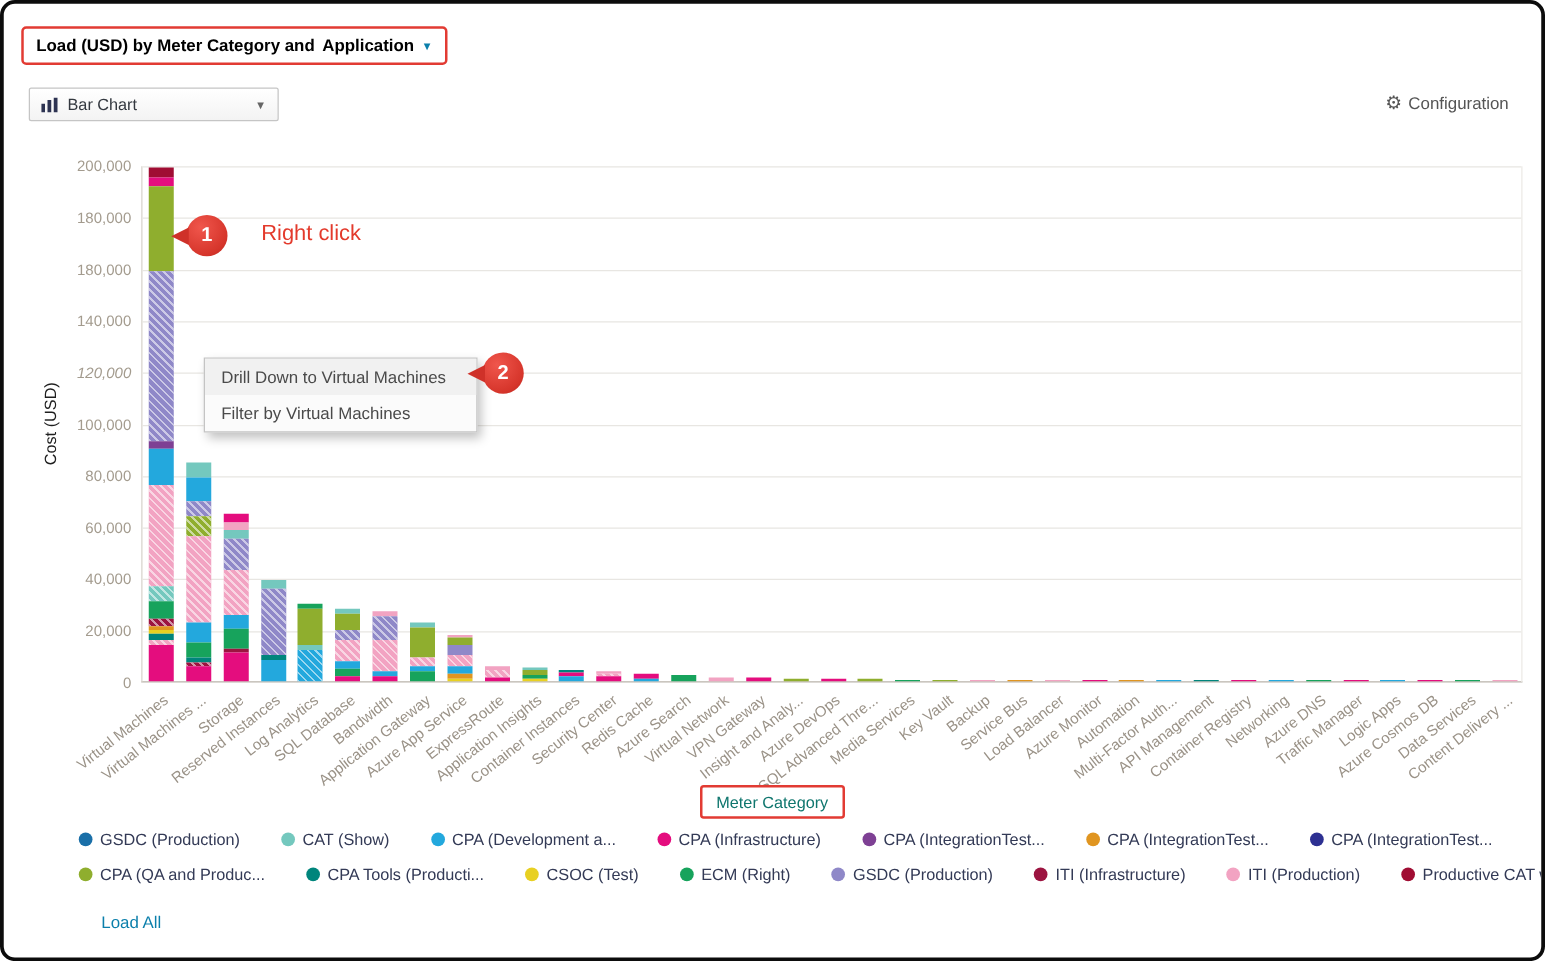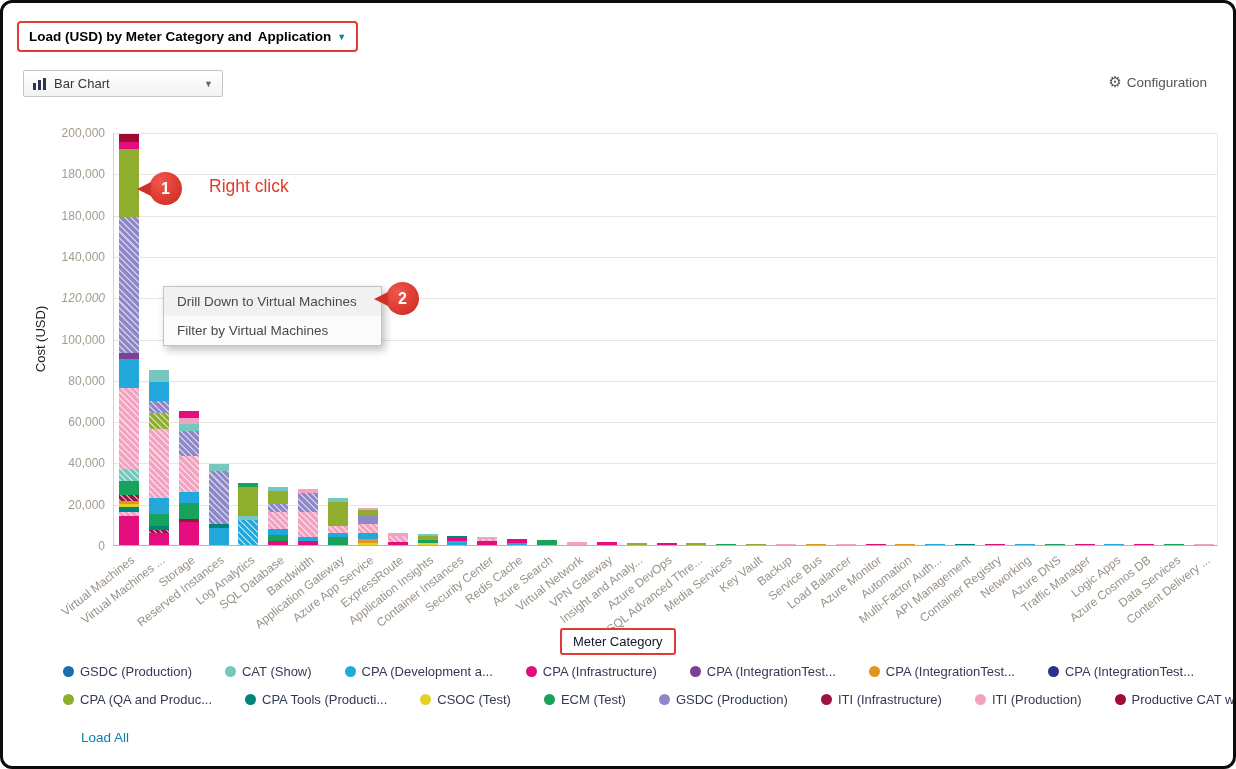--- a/index.html
+++ b/index.html
@@ -35,21 +35,21 @@
           border-left:1px solid #d7d3cc; border-right:1px solid #eceae6; border-bottom:1px solid #b9b4ab; }
   .gridline { position:absolute; left:0; width:100%; height:1px; background:#e8e6e2; }
   .bar-col { position:absolute; bottom:0; display:flex; flex-direction:column-reverse; }
   .seg { width:100%; }
   .seg.hatch { background-image:repeating-linear-gradient(45deg, rgba(255,255,255,.55) 0px,
                rgba(255,255,255,.55) 1.5px, transparent 1.5px, transparent 4.5px); }
   .xlabels { position:absolute; left:0; top:414px; width:1105px; height:95px; }
   .xlabel { position:absolute; top:6px; transform:rotate(-38deg); transform-origin:100% 0;
             font-size:12px; color:#9a9287; white-space:nowrap; }
   .meter-anno { position:absolute; left:557px; top:625px; padding:4px 11px; border-radius:3px;
-                font-size:13px; color:#0f172a; background:#fff; }
+                font-size:13px; color:#0f766e; background:#fff; }
 
   
   .legend { position:absolute; left:60px; top:661px; width:1130px; }
   .legend-row { display:flex; flex-wrap:nowrap; align-items:center; gap:33px; margin-bottom:13px; }
   .legend-item { display:flex; align-items:center; gap:6px; font-size:13px; color:#333a56;
                  white-space:nowrap; cursor:pointer; }
   .dot { width:11px; height:11px; border-radius:50%; flex:none; }
   .show-all { position:absolute; left:78px; top:727px; font-size:13.5px; color:#0b7fab;
               cursor:pointer; background:none; border:none; }
 
@@ -386,21 +386,21 @@
           <div class="legend-item">
             <span class="dot" style="background-color: rgb(0, 133, 124);"></span>
             <span>CPA Tools (Producti...</span>
           </div>
           <div class="legend-item">
             <span class="dot" style="background-color: rgb(232, 208, 34);"></span>
             <span>CSOC (Test)</span>
           </div>
           <div class="legend-item">
             <span class="dot" style="background-color: rgb(23, 163, 92);"></span>
-            <span>ECM (Test)</span>
+            <span>ECM (Right)</span>
           </div>
           <div class="legend-item">
             <span class="dot" style="background-color: rgb(143, 136, 200);"></span>
             <span>GSDC (Production)</span>
           </div>
           <div class="legend-item">
             <span class="dot" style="background-color: rgb(156, 20, 64);"></span>
             <span>ITI (Infrastructure)</span>
           </div>
           <div class="legend-item">

